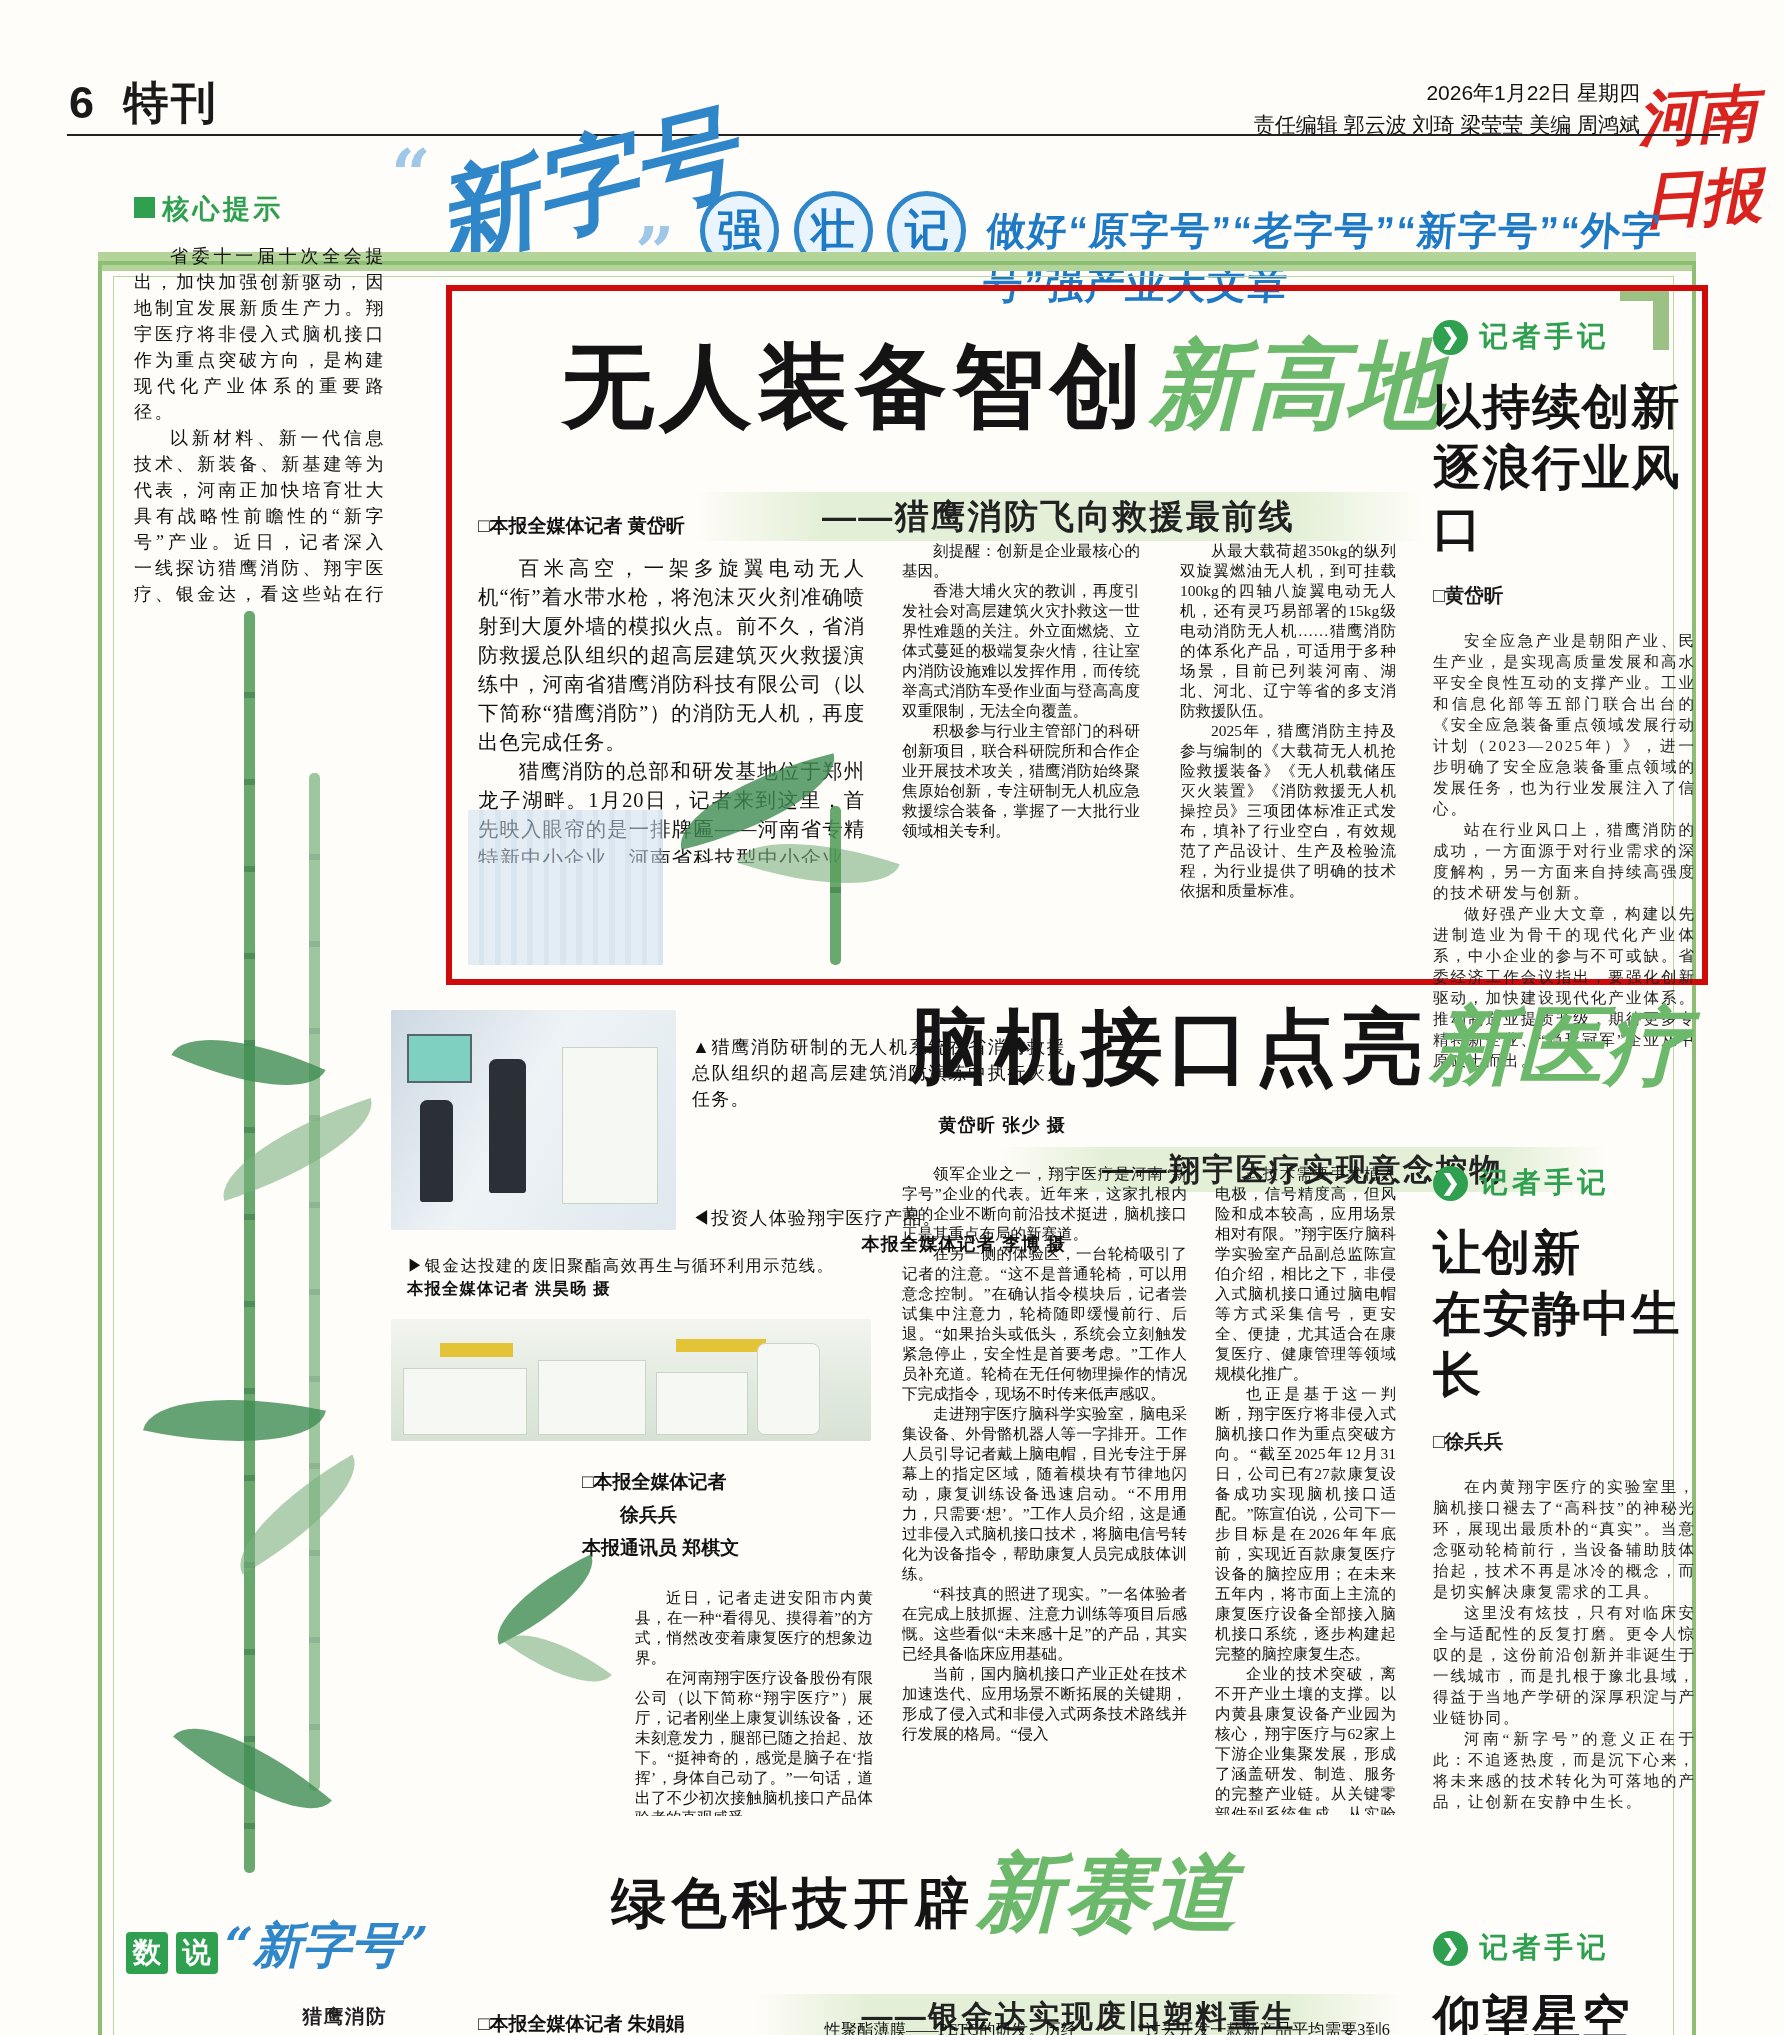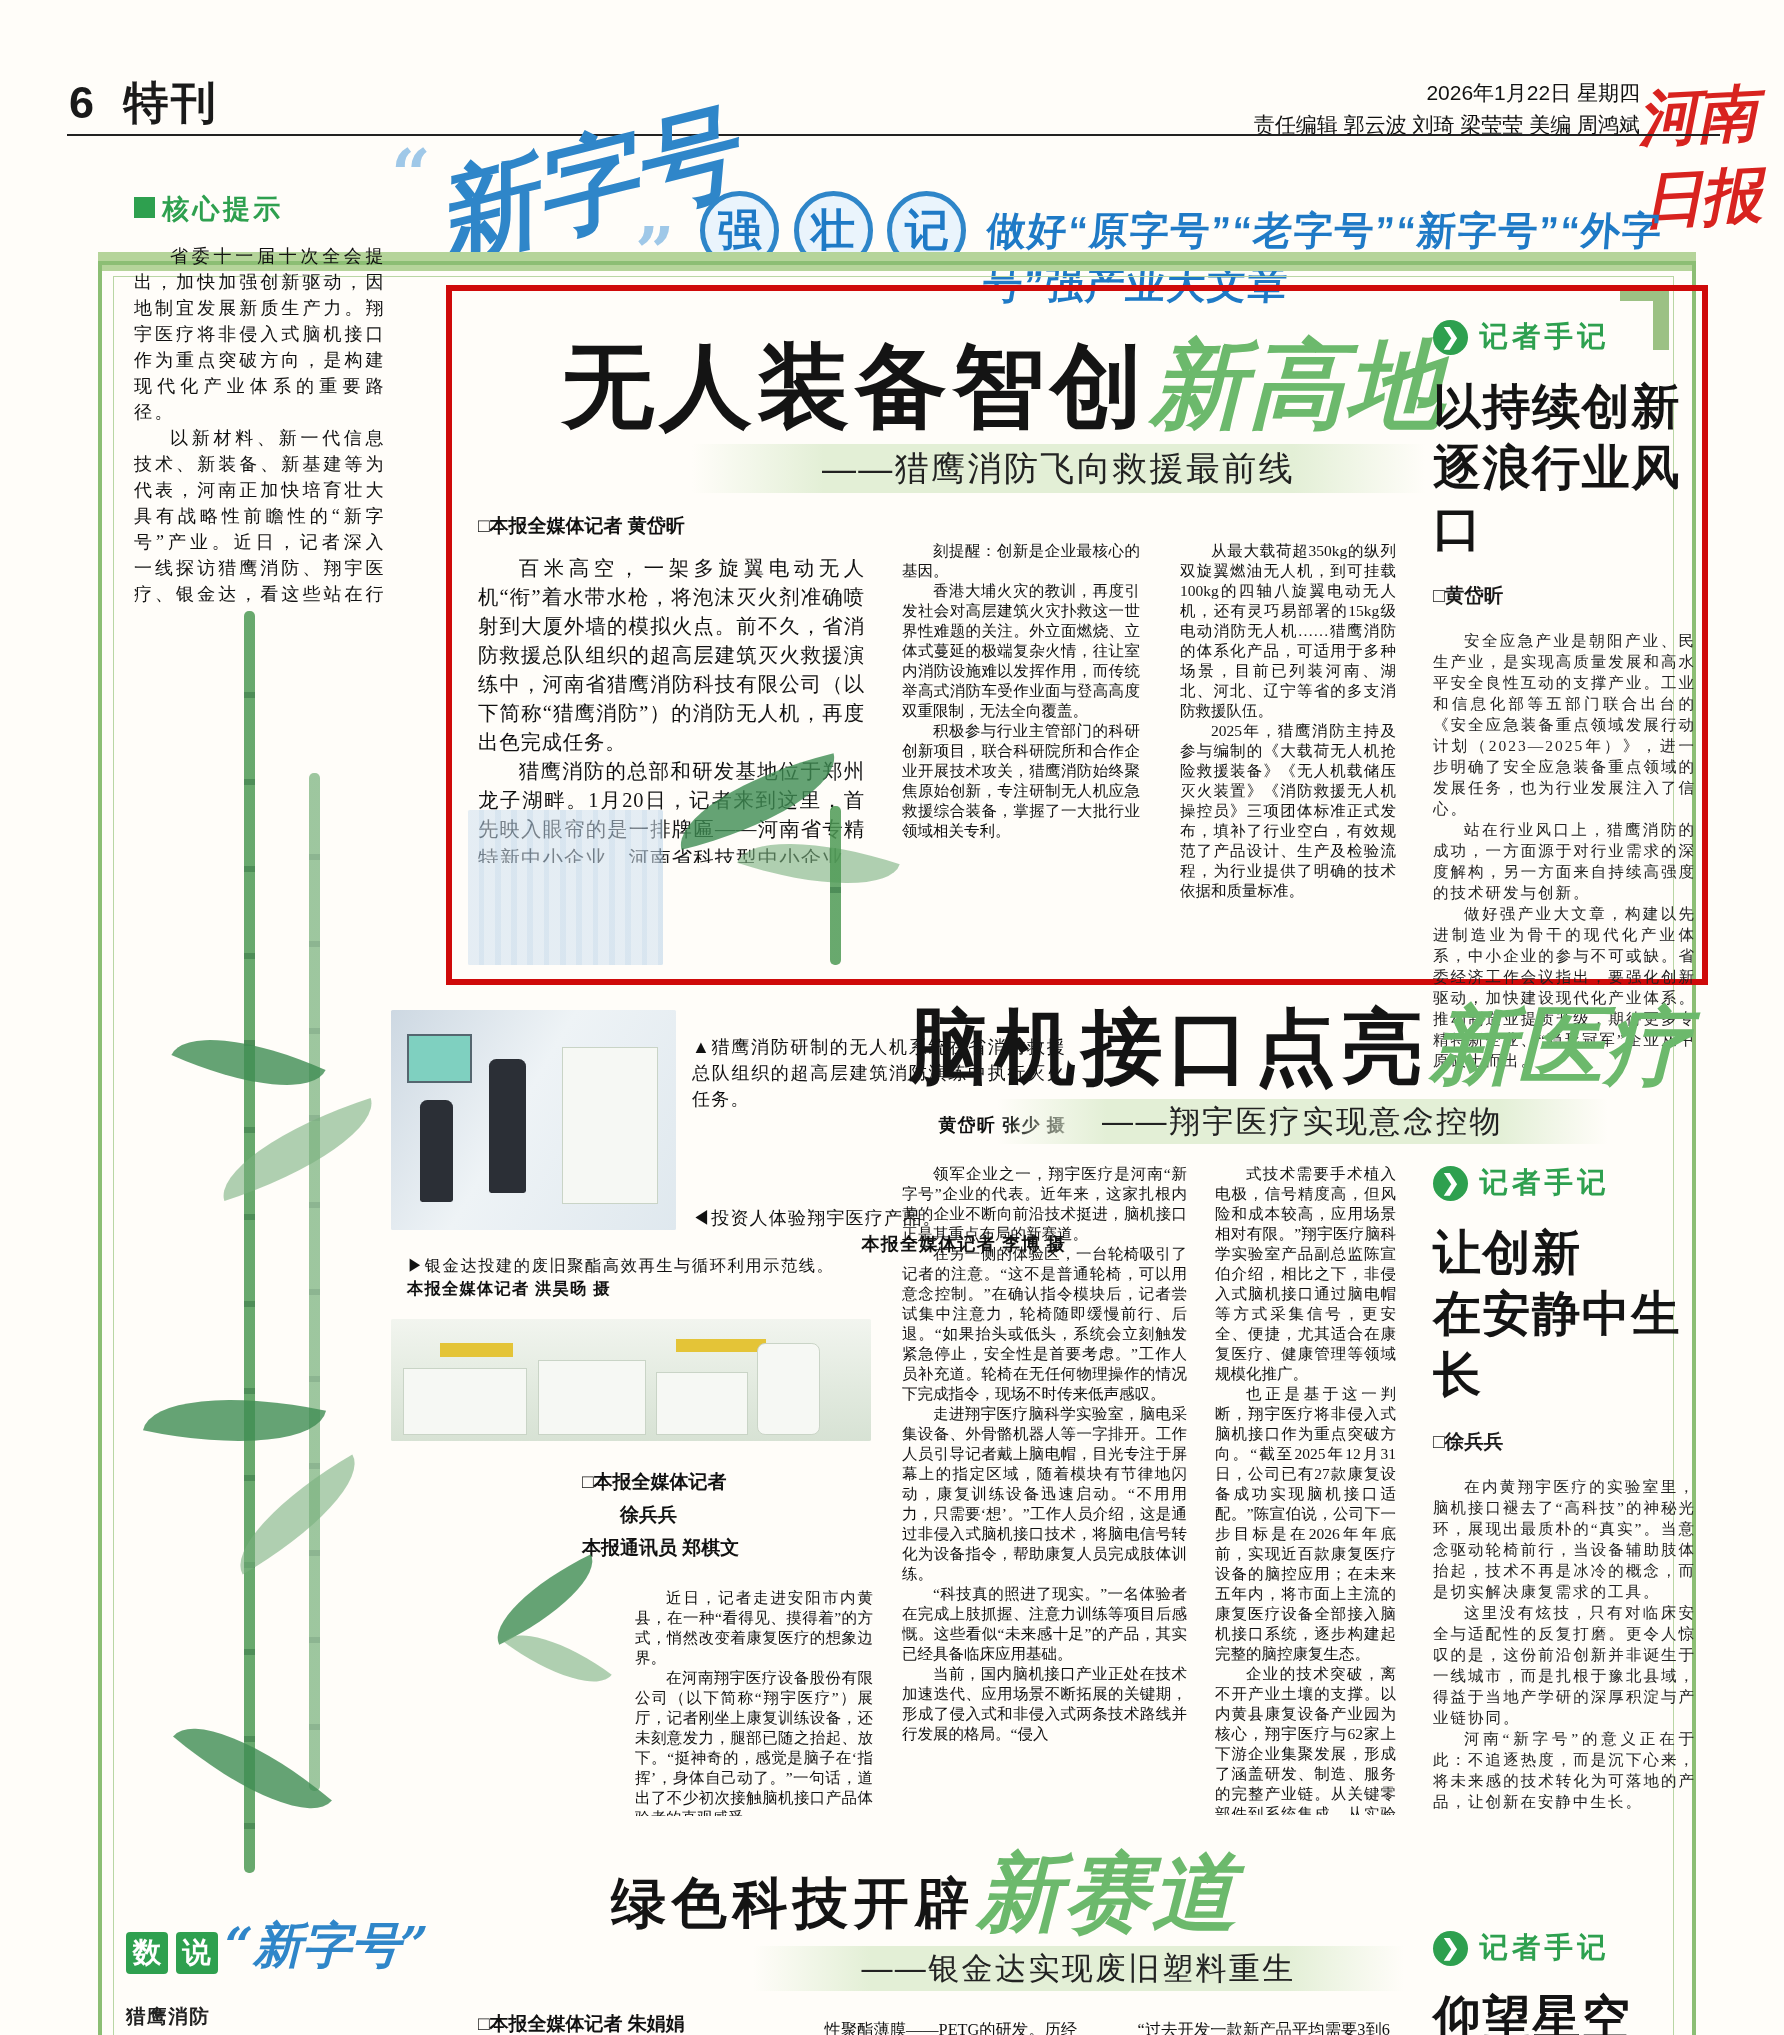--- a/index.html
+++ b/index.html
@@ -28,21 +28,21 @@
   .tip-head{font-size:27px;font-weight:900;color:#2ea04f;letter-spacing:3.3px;}
   .tip-sq{width:21px;height:21px;background:#2ea04f;display:inline-block;margin-right:7.3px;}
   .tip-body p{font-family:"Liberation Serif",serif;font-size:18px;line-height:26px;letter-spacing:2.4px;
               text-align:justify;text-indent:2em;margin:0 0 3.3px 0;color:#222;}
   
   .redbox{border:6.5px solid #cf0a0a;}
   
   .h-black{font-weight:900;color:#141414;letter-spacing:5.7px;}
   .h-green{color:#6cb96c;font-family:"DejaVu Serif",serif;font-style:italic;font-weight:bold;letter-spacing:2.4px;}
   .subband{background:linear-gradient(90deg,rgba(222,236,208,0) 0%,#e3efd6 18%,#e3efd6 82%,rgba(222,236,208,0) 100%);
-           text-align:center;font-size:34px;font-weight:normal;color:#222;letter-spacing:2.4px;}
+           text-align:center;font-size:34px;font-weight:bold;color:#222;letter-spacing:2.4px;margin-top:48px;}
   .byline{font-size:19px;font-weight:bold;color:#111;}
   
   .col{overflow:hidden;}
   .col p{font-family:"Liberation Serif",serif;text-align:justify;text-indent:2em;margin:0;color:#111;}
   .lead p{font-size:20.4px;line-height:29px;letter-spacing:0.8px;}
   .std p{font-size:15.5px;line-height:20px;}
   .big p{font-size:16.3px;line-height:21px;}
   
   .note-tag{display:flex;align-items:center;gap:11.4px;}
   .note-tag .dot{width:35px;height:35px;border-radius:50%;background:#2ea04f;color:#fff;display:flex;
@@ -276,20 +276,20 @@
     </div>
 
   </div>
 
   <div class="abs" style="left:126px;top:1913px;width:261px;">
     <div style="white-space:nowrap;">
       <span class="stat-sq">数</span>
       <span class="stat-sq">说</span>
       <span class="stat-callig">“新字号”</span>
     </div>
-    <div id="stats-groups" style="margin-top:24.4px;">
+    <div id="stats-groups" style="margin-top:24.4px;text-align:right;">
         <div class="stat-label">猎鹰消防</div>
         <p class="stat-item"></p>
       </div>
   </div>
 
 </div>
 
 
 </body></html>

